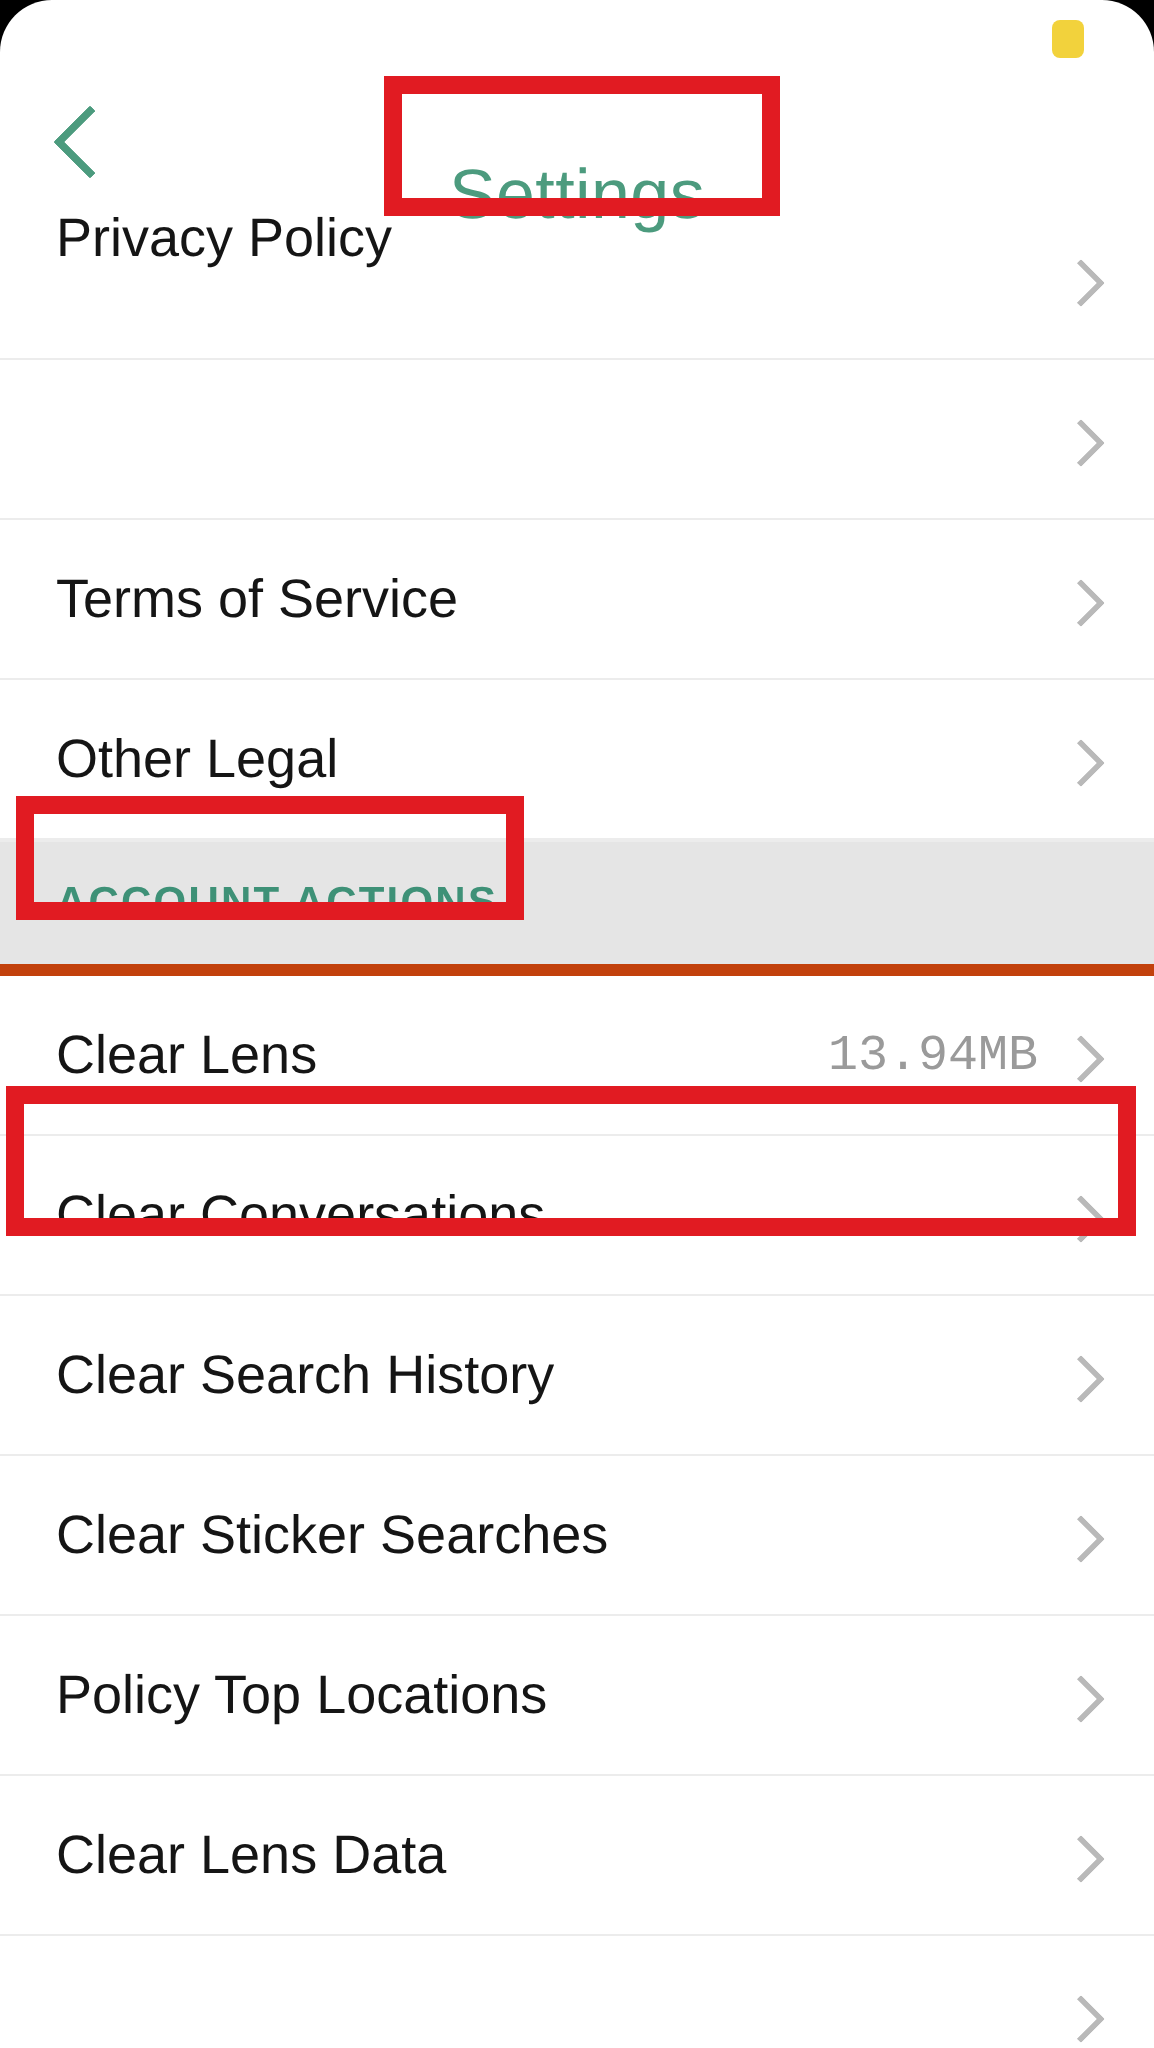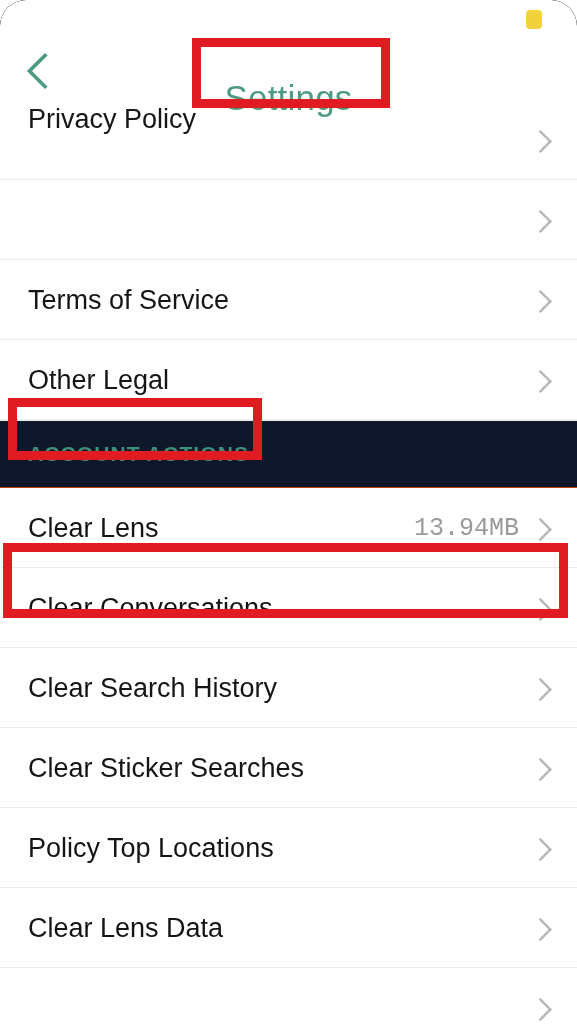--- a/index.html
+++ b/index.html
@@ -11,21 +11,20 @@
     font-family: "Liberation Sans", sans-serif;
     -webkit-font-smoothing: antialiased;
   }
 
   #screen {
     position: relative;
     width: 577px;
     height: 1024px;
     overflow: hidden;
     background: #ffffff;
-    border-radius: 26px;
   }
 
   
   .status-bar {
     position: absolute;
     top: 0; left: 0;
     width: 577px;
     height: 36px;
     background: #ffffff;
     z-index: 5;
@@ -159,23 +158,23 @@
     bottom: 44px;
     transform: none;
   }
 
   
   .section-header {
     position: relative;
     box-sizing: border-box;
     width: 577px;
     height: 68px;
-    background: #0f172a;
+    background: #e5e5e5;
     border-top: 1px solid #ececec;
-    border-bottom: 1px solid #c2410c;
+    border-bottom: 6px solid #c2410c;
   }
   .section-header-label {
     position: absolute;
     left: 28px;
     top: 50%;
     transform: translateY(-50%);
     font-size: 21px;
     font-weight: bold;
     letter-spacing: 1.1px;
     color: #3e9177;

